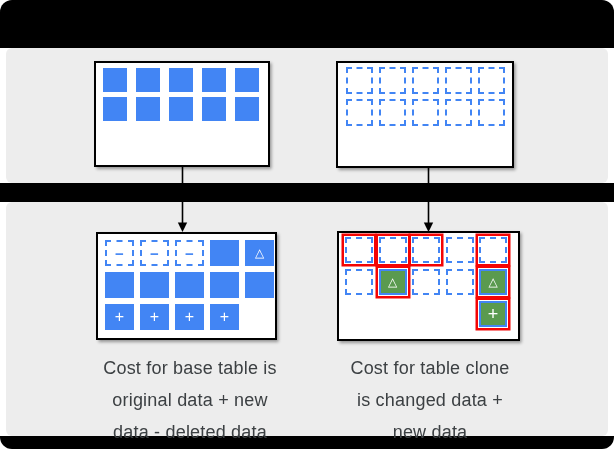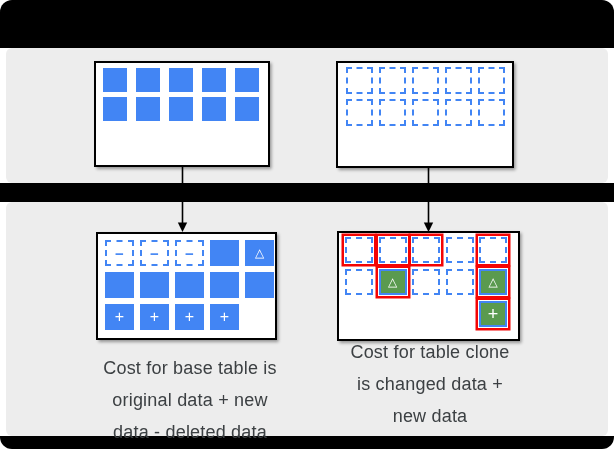--- a/index.html
+++ b/index.html
@@ -35,21 +35,21 @@
   .glyph-minus{color:var(--blue);font-size:15px;font-weight:700;}
   .solid .glyph-plus{color:#ffffff;font-size:16px;font-weight:500;}
   .green .glyph-plus{color:#ffffff;font-size:18px;font-weight:500;}
   .glyph-triangle{color:#ffffff;font-size:12px;}
   .arrow{position:absolute;}
   .caption{
     position:absolute;width:224px;text-align:center;white-space:pre-line;
     font-size:18px;line-height:32px;color:var(--text);letter-spacing:0.2px;
   }
   #caption-base{left:78px;top:352px;}
-  #caption-clone{left:318px;top:336px;}
+  #caption-clone{left:318px;top:352px;}
 </style>
 </head>
 <body>
 
 <div id="stage">
 
   <div class="bar" id="bar-top"></div>
   <div class="panel" id="panel-top"></div>
   <div class="bar" id="bar-middle"></div>
   <div class="panel" id="panel-bottom"></div>

